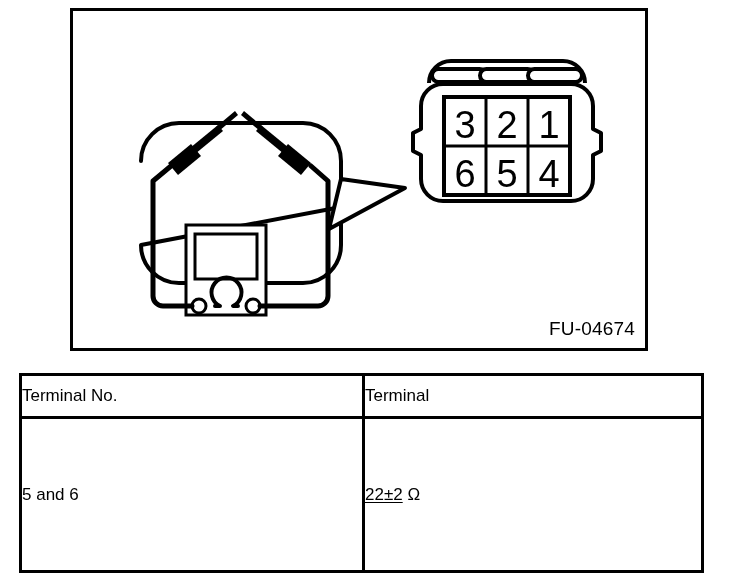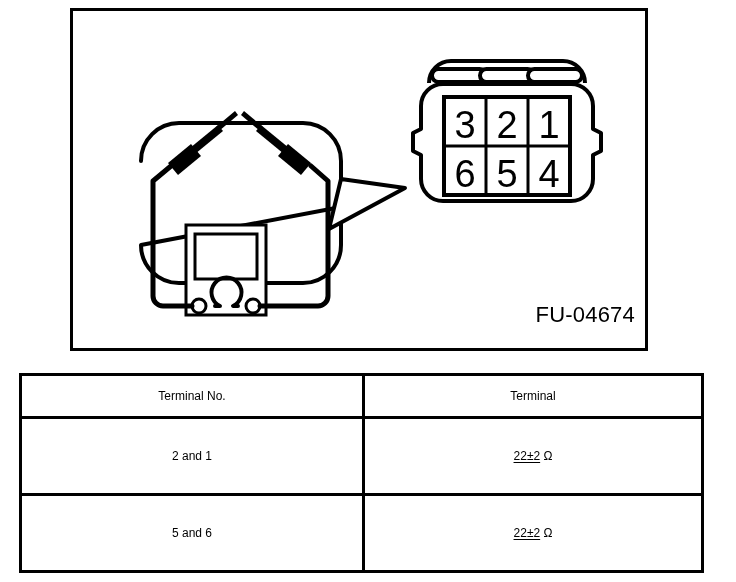--- a/index.html
+++ b/index.html
@@ -24,22 +24,22 @@
     width: 578px;
     height: 343px;
     border: 3px solid #000;
     box-sizing: border-box;
     background: #fff;
   }
 
   #figure-code {
     position: absolute;
     right: 10px;
-    bottom: 20px;
-    font-size: 22px;
+    bottom: 8px;
+    font-size: 19px;
     letter-spacing: 0.2px;
     white-space: nowrap;
   }
 
   
   #figure-art {
     position: absolute;
     left: 0;
     top: 0;
     width: 578px;
@@ -53,26 +53,26 @@
     left: 19px;
     top: 373px;
     width: 682px;
     height: 200px;
     border-collapse: collapse;
     table-layout: fixed;
     background: #fff;
   }
   #spec-table td, #spec-table th {
     border: 3px solid #000;
-    text-align: center;
+    text-align: left;
     vertical-align: middle;
     font-weight: normal;
     padding: 0;
     height: 40px;
-    font-size: 12px;
+    font-size: 17px;
   }
   #spec-table col.c-terminal { width: 343px; }
   #spec-table col.c-standard { width: 339px; }
   .std-val {
     text-decoration: underline;
     text-underline-offset: 2px;
   }
   .std-unit { text-decoration: none; }
 </style>
 </head>
@@ -204,21 +204,17 @@
     <col class="c-standard">
   </colgroup>
   <thead>
     <tr>
       <th>Terminal No.</th>
       <th>Terminal</th>
     </tr>
   </thead>
   <tbody>
     <tr>
-      <td>2 and 1</td>
-      <td><span class="std-val">22±2</span><span class="std-unit">&nbsp;</span><span class="std-unit">Ω</span></td>
-    </tr>
-    <tr>
       <td>5 and 6</td>
       <td><span class="std-val">22±2</span><span class="std-unit">&nbsp;</span><span class="std-unit">Ω</span></td>
     </tr>
   </tbody>
 </table>
 
 </body></html>

